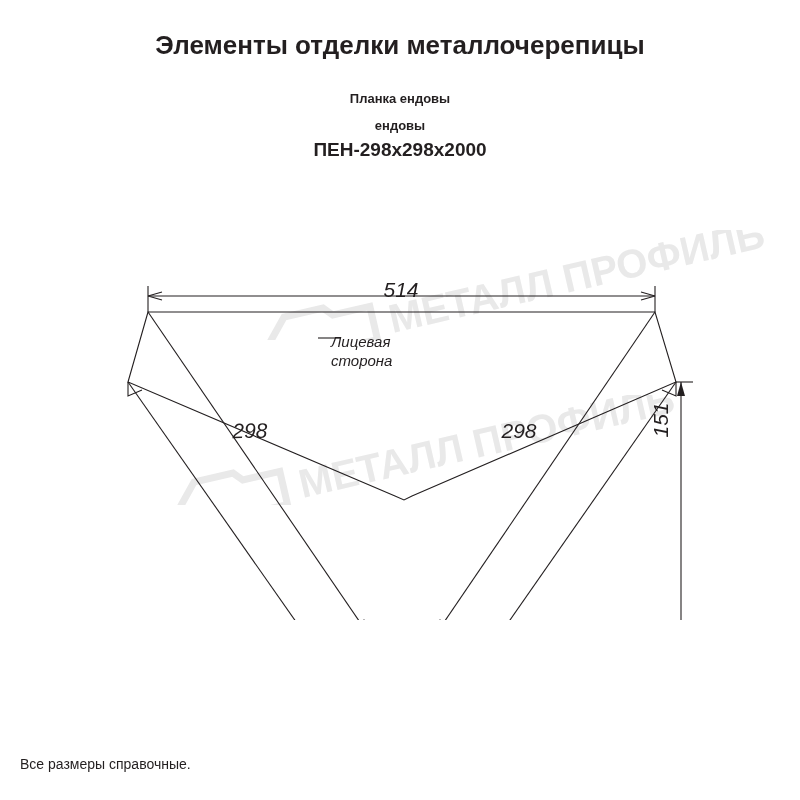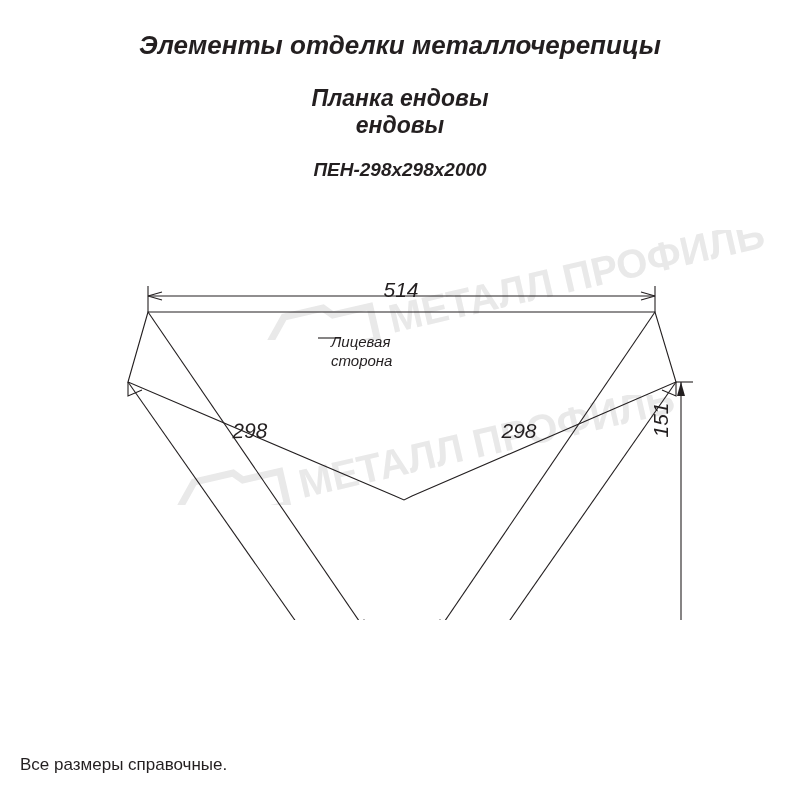--- a/index.html
+++ b/index.html
@@ -19,55 +19,53 @@
     position: relative;
     width: 800px;
     height: 800px;
   }
   .title-block {
     position: absolute;
     top: 0;
     left: 0;
     width: 800px;
     text-align: center;
-    font-style: italic;
   }
   .main-title {
     font-size: 26px;
     font-weight: bold;
     margin-top: 30px;
     letter-spacing: 0px;
   }
   .sub-title {
-    font-size: 23px;
+    font-size: 13px;
     font-weight: bold;
     margin-top: 24px;
     line-height: 27px;
   }
   .code-title {
     font-size: 19px;
     font-weight: bold;
-    margin-top: 20px;
   }
   .drawing-area {
     position: absolute;
     top: 200px;
     left: 0;
     width: 740px;
     height: 420px;
     font-style: italic;
   }
   .drawing-area svg {
     display: block;
   }
   .footer {
     position: absolute;
     left: 20px;
     bottom: 26px;
-    font-size: 17px;
+    font-size: 14px;
     line-height: 19px;
     color: #231f20;
   }
   .wm {
     position: absolute;
     pointer-events: none;
     user-select: none;
   }
   .wm svg { display:block; }
 </style>

